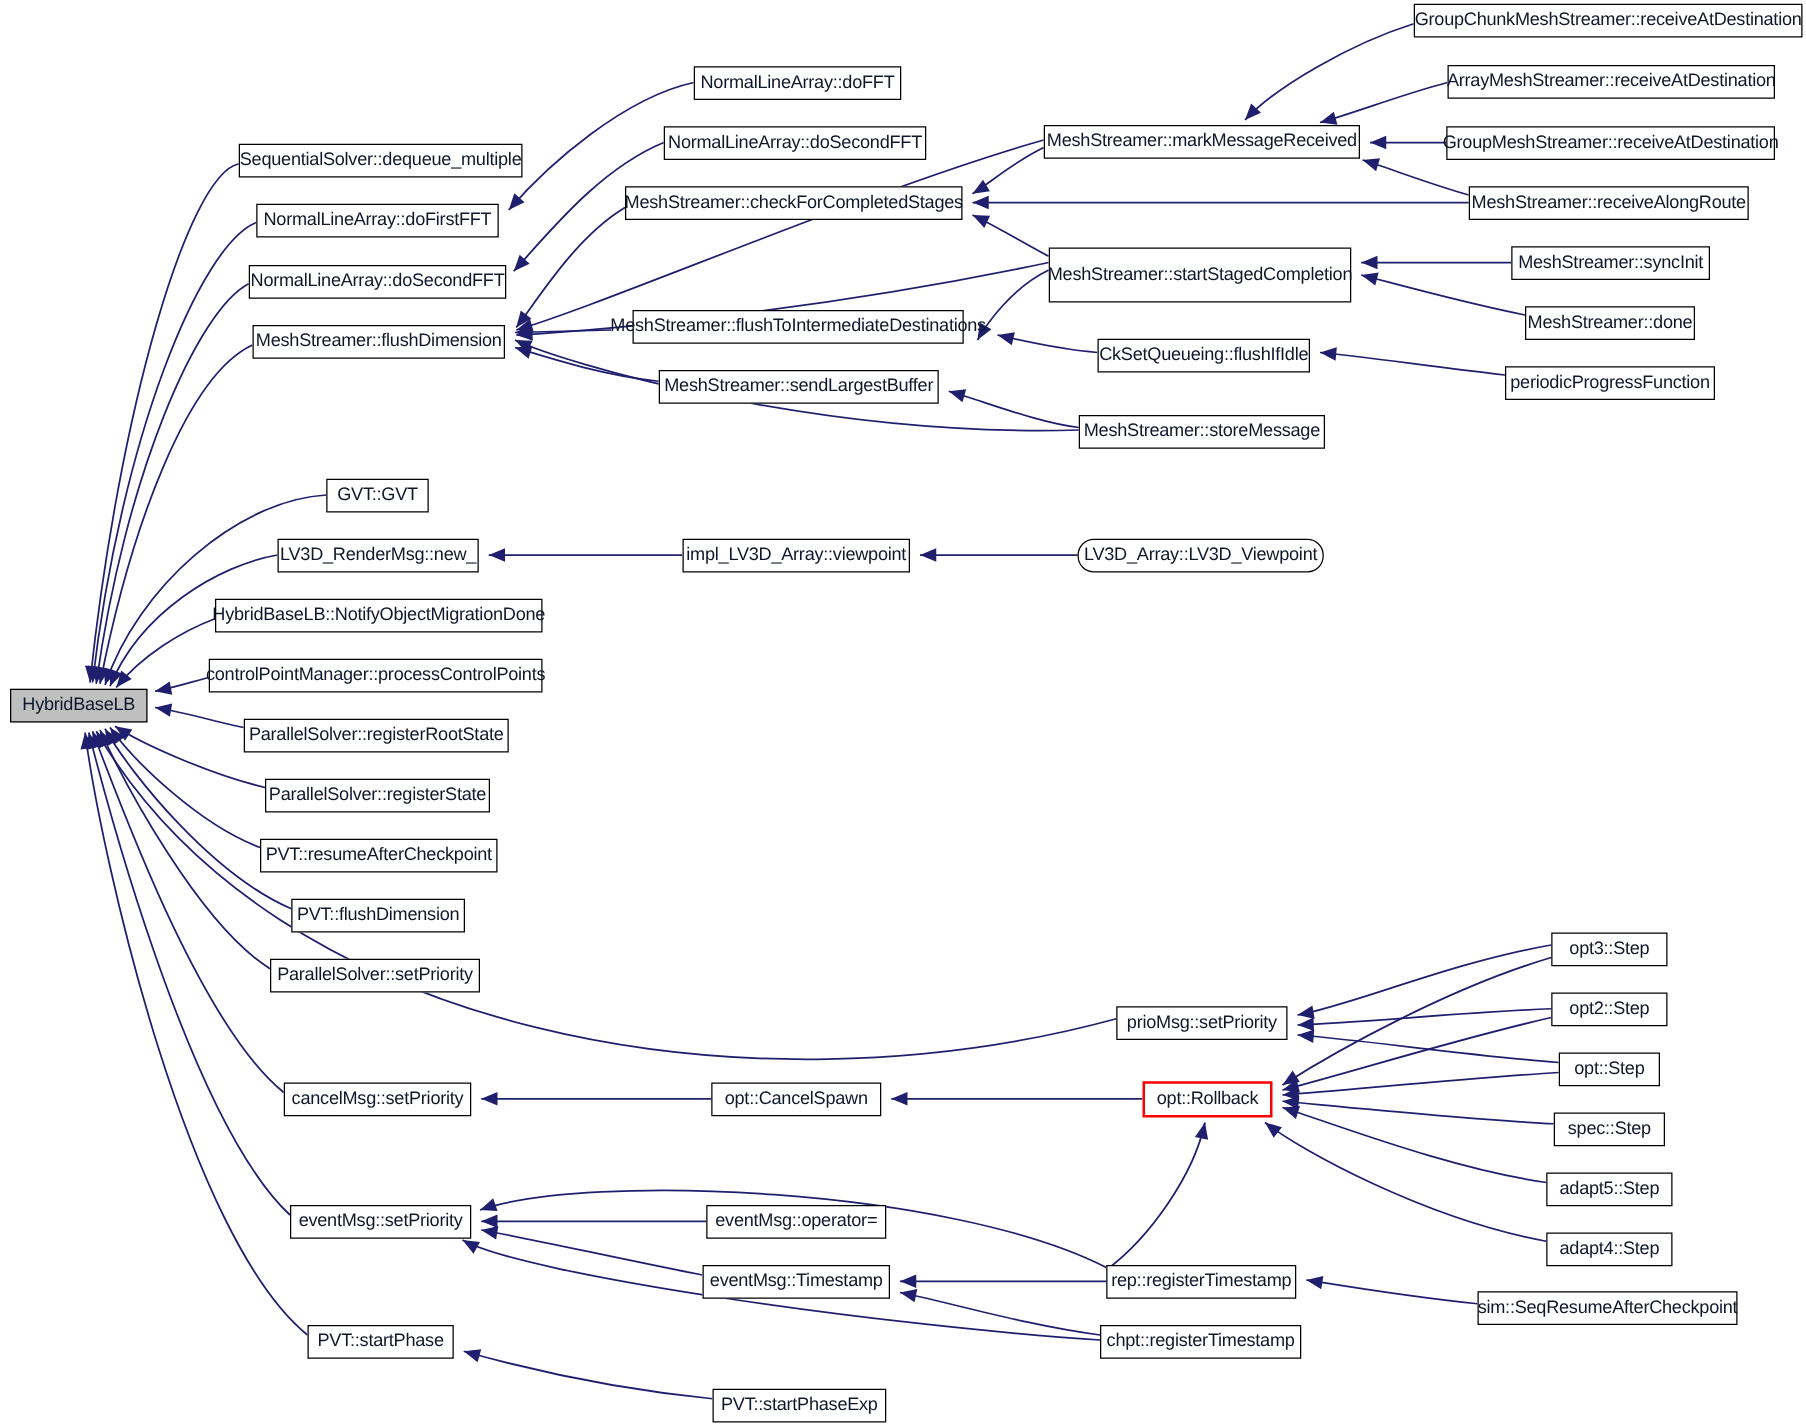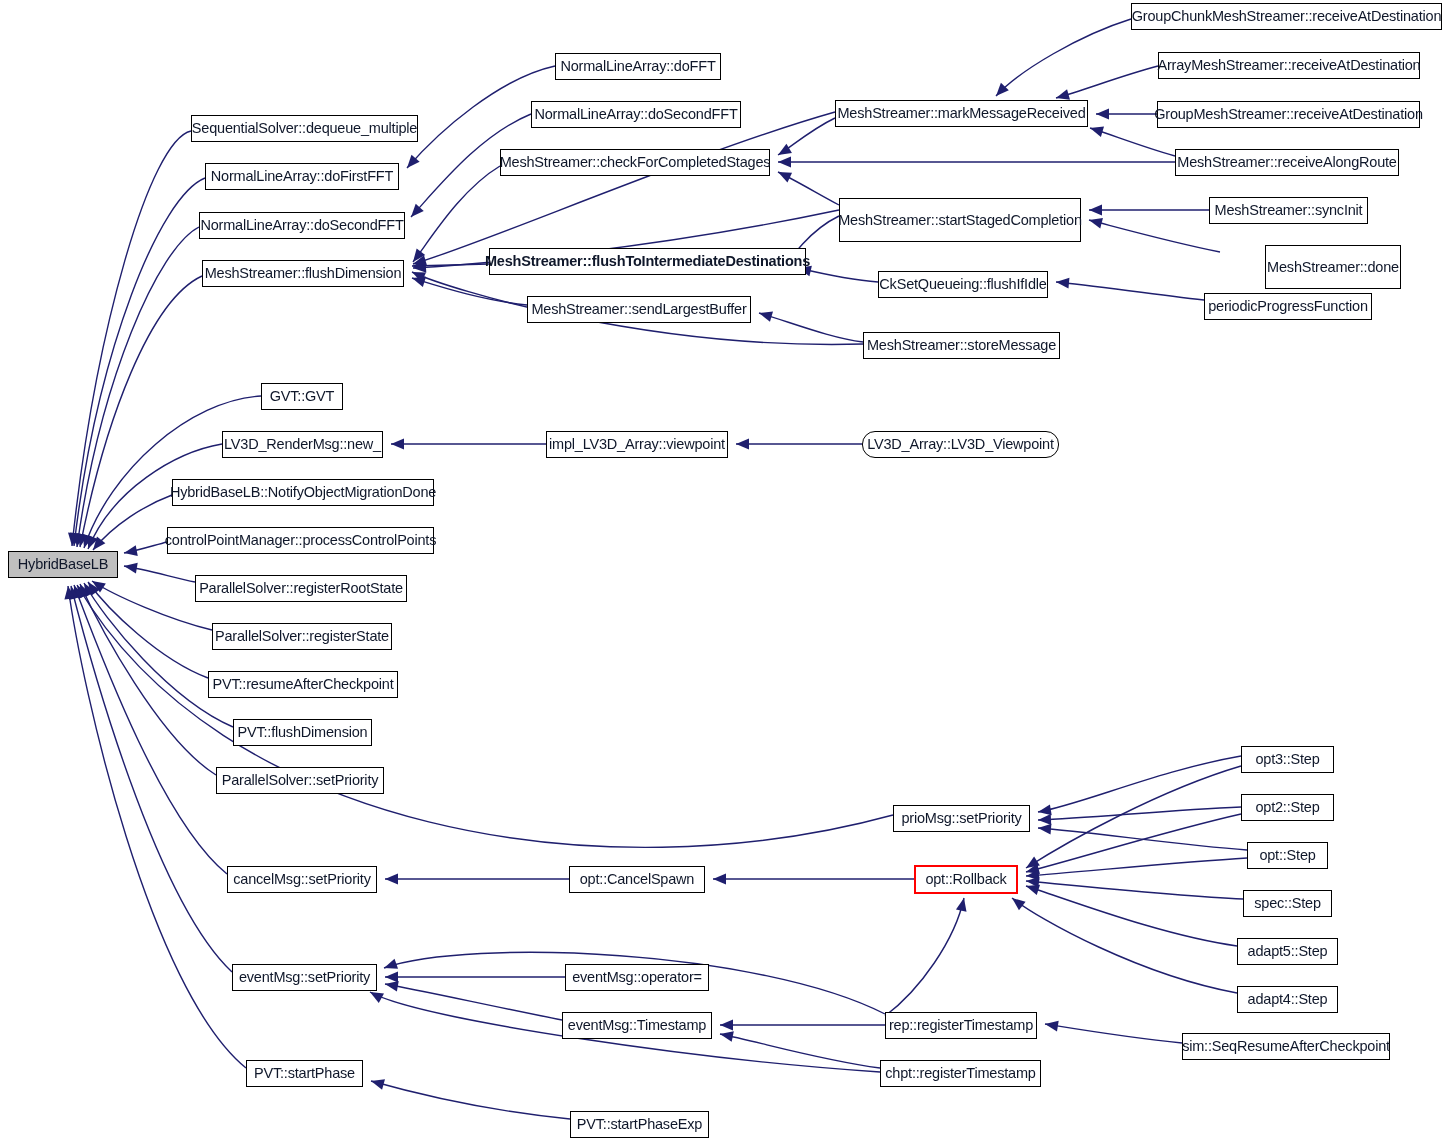--- a/index.html
+++ b/index.html
@@ -190,32 +190,32 @@
   </svg>
   <div id="nodes-layer">
       <div class="gnode root" style="left: 8px; top: 551px; width: 110px; height: 27px;">HybridBaseLB</div>
       <div class="gnode" style="left: 191px; top: 115px; width: 227px; height: 27px;">SequentialSolver::dequeue_multiple</div>
       <div class="gnode" style="left: 555px; top: 53px; width: 166px; height: 27px;">NormalLineArray::doFFT</div>
       <div class="gnode" style="left: 531px; top: 101px; width: 210px; height: 27px;">NormalLineArray::doSecondFFT</div>
       <div class="gnode" style="left: 205px; top: 163px; width: 194px; height: 27px;">NormalLineArray::doFirstFFT</div>
       <div class="gnode" style="left: 199px; top: 212px; width: 206px; height: 27px;">NormalLineArray::doSecondFFT</div>
       <div class="gnode" style="left: 202px; top: 260px; width: 202px; height: 27px;">MeshStreamer::flushDimension</div>
       <div class="gnode" style="left: 500px; top: 149px; width: 270px; height: 27px;">MeshStreamer::checkForCompletedStages</div>
-      <div class="gnode" style="left: 489px; top: 248px; width: 317px; height: 27px; font-weight: bold;">MeshStreamer::flushToIntermediateDestinations</div>
+      <div class="gnode" style="left: 506px; top: 248px; width: 265px; height: 27px;">MeshStreamer::flushToIntermediateDestinations</div>
       <div class="gnode" style="left: 527px; top: 296px; width: 224px; height: 27px;">MeshStreamer::sendLargestBuffer</div>
       <div class="gnode" style="left: 863px; top: 332px; width: 197px; height: 27px;">MeshStreamer::storeMessage</div>
       <div class="gnode" style="left: 835px; top: 100px; width: 253px; height: 27px;">MeshStreamer::markMessageReceived</div>
       <div class="gnode" style="left: 839px; top: 198px; width: 242px; height: 44px;">MeshStreamer::startStagedCompletion</div>
       <div class="gnode" style="left: 878px; top: 271px; width: 170px; height: 27px;">CkSetQueueing::flushIfIdle</div>
       <div class="gnode" style="left: 1131px; top: 3px; width: 311px; height: 27px;">GroupChunkMeshStreamer::receiveAtDestination</div>
       <div class="gnode" style="left: 1158px; top: 52px; width: 262px; height: 27px;">ArrayMeshStreamer::receiveAtDestination</div>
       <div class="gnode" style="left: 1157px; top: 101px; width: 263px; height: 27px;">GroupMeshStreamer::receiveAtDestination</div>
       <div class="gnode" style="left: 1175px; top: 149px; width: 224px; height: 27px;">MeshStreamer::receiveAlongRoute</div>
       <div class="gnode" style="left: 1209px; top: 197px; width: 159px; height: 27px;">MeshStreamer::syncInit</div>
-      <div class="gnode" style="left: 1220px; top: 245px; width: 136px; height: 44px; margin-left: 45px;">MeshStreamer::done</div>
+      <div class="gnode" style="left: 1220px; top: 245px; width: 136px; height: 27px;">MeshStreamer::done</div>
       <div class="gnode" style="left: 1204px; top: 293px; width: 168px; height: 27px;">periodicProgressFunction</div>
       <div class="gnode" style="left: 261px; top: 383px; width: 82px; height: 27px;">GVT::GVT</div>
       <div class="gnode" style="left: 222px; top: 431px; width: 161px; height: 27px;">LV3D_RenderMsg::new_</div>
       <div class="gnode" style="left: 546px; top: 431px; width: 182px; height: 27px;">impl_LV3D_Array::viewpoint</div>
       <div class="gnode" style="left: 862px; top: 431px; width: 197px; height: 27px; border-radius: 13px;">LV3D_Array::LV3D_Viewpoint</div>
       <div class="gnode" style="left: 172px; top: 479px; width: 262px; height: 27px;">HybridBaseLB::NotifyObjectMigrationDone</div>
       <div class="gnode" style="left: 167px; top: 527px; width: 267px; height: 27px;">controlPointManager::processControlPoints</div>
       <div class="gnode" style="left: 195px; top: 575px; width: 212px; height: 27px;">ParallelSolver::registerRootState</div>
       <div class="gnode" style="left: 212px; top: 623px; width: 180px; height: 27px;">ParallelSolver::registerState</div>
       <div class="gnode" style="left: 208px; top: 671px; width: 190px; height: 27px;">PVT::resumeAfterCheckpoint</div>

